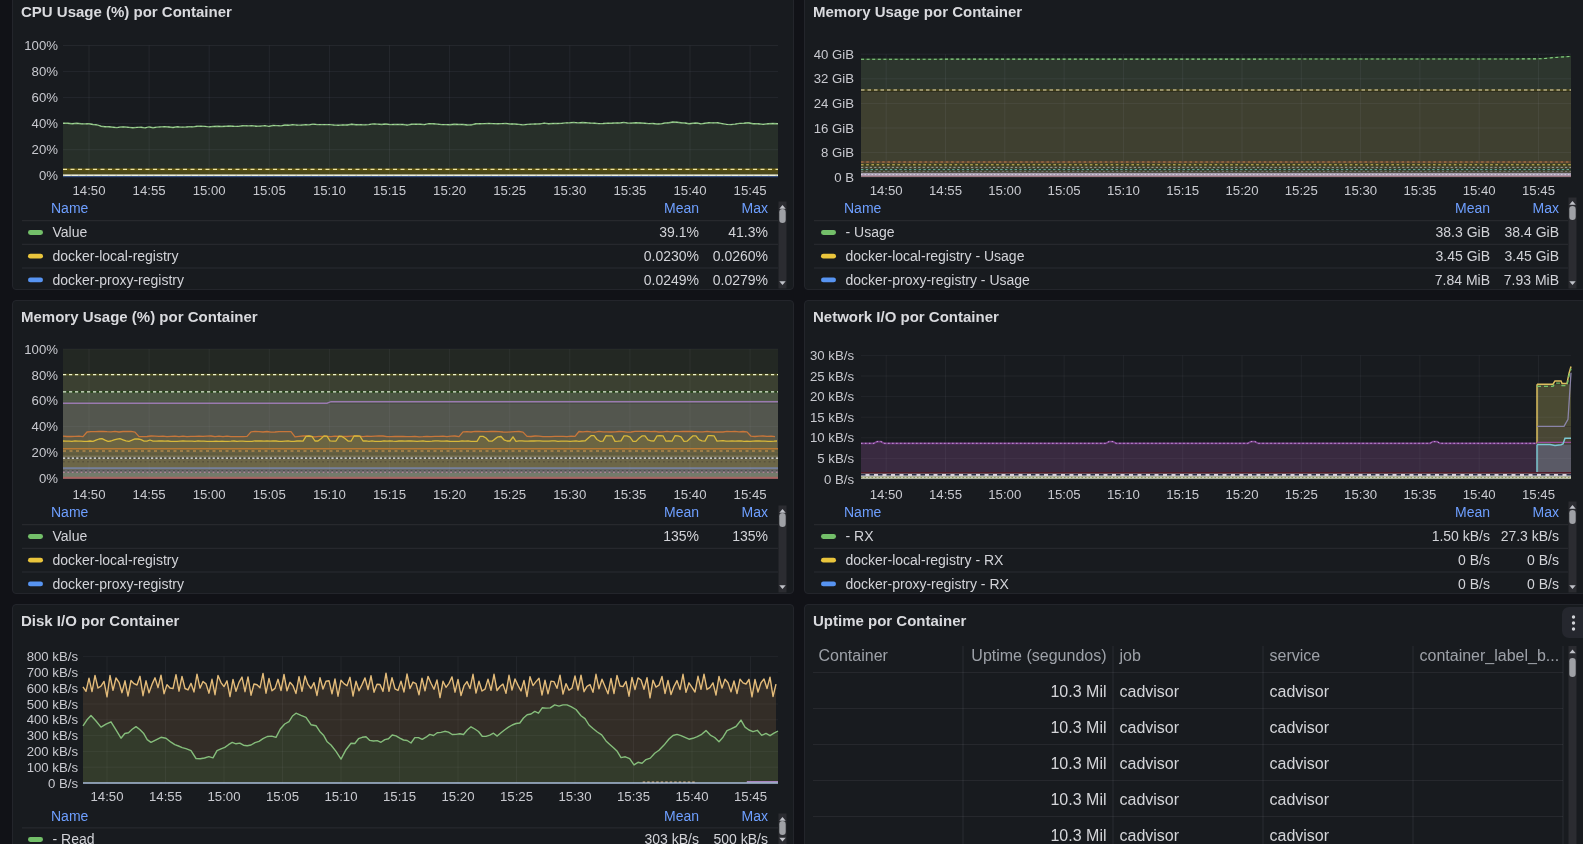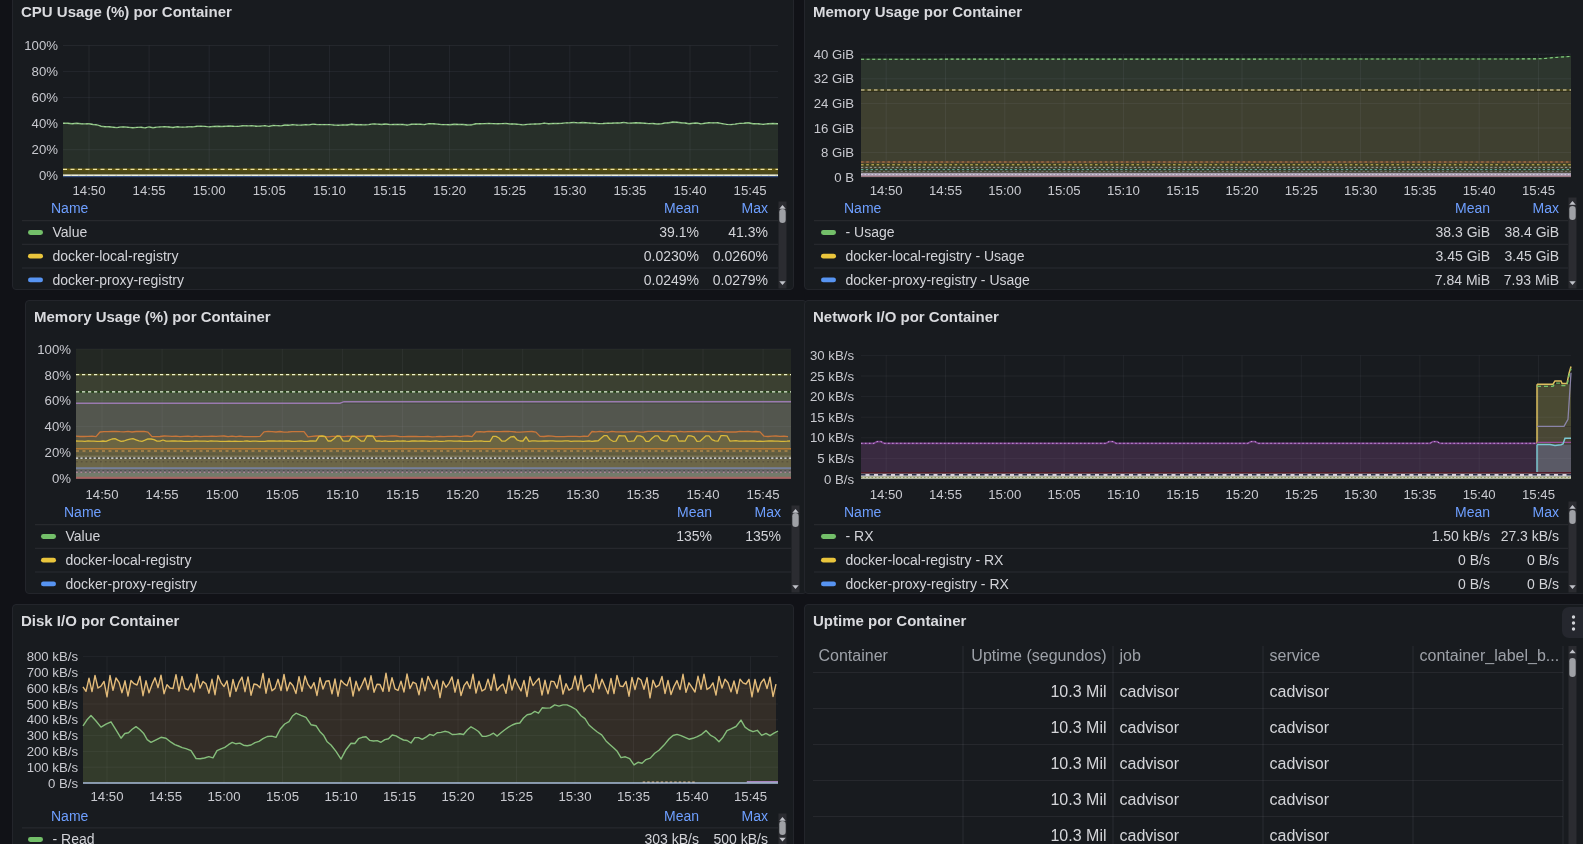--- a/index.html
+++ b/index.html
@@ -152,21 +152,21 @@
       <line x1="9" y1="271.0" x2="763" y2="271.0" stroke="rgba(204,204,220,0.10)" stroke-width="1"></line>
       <rect x="16" y="280.5" width="15" height="4.8" rx="2.4" fill="#5794f2"></rect>
       <text x="40.5" y="287.6" font-size="14" fill="#d2d3d8" text-anchor="start" font-weight="normal">docker-proxy-registry - Usage</text>
       <text x="685.0" y="287.6" font-size="14" fill="#d2d3d8" text-anchor="end" font-weight="normal">7.84 MiB</text>
       <text x="754.0" y="287.6" font-size="14" fill="#d2d3d8" text-anchor="end" font-weight="normal">7.93 MiB</text>
       <rect x="763.5" y="200.5" width="8" height="91.0" fill="#2b2c31"></rect>
       <path d="M764.3,207.7 L767.5,203.9 L770.7,207.7 Z" fill="#c0c2c8"></path>
       <path d="M764.3,284.3 L767.5,288.1 L770.7,284.3 Z" fill="#c0c2c8"></path>
       <rect x="764.3" y="209.0" width="6.4" height="14" rx="3.2" fill="#9fa1a6"></rect>
     </svg></div>
-<div class="panel" style="left:25px;top:300px;text-align:right;"><svg width="782" height="294" viewBox="0 0 782 294" font-family="Liberation Sans, sans-serif">
+<div class="panel" style="left:12px;top:300px;text-align:right;"><svg width="782" height="294" viewBox="0 0 782 294" font-family="Liberation Sans, sans-serif">
       <text x="8.0" y="21.4" font-size="15" fill="#d9dade" text-anchor="start" font-weight="600">Memory Usage (%) por Container</text>
       <rect x="50.0" y="48.1" width="715.0" height="25.5" fill="#232823"></rect>
       <rect x="50.0" y="73.6" width="715.0" height="17.3" fill="#3b4031"></rect>
       <rect x="50.0" y="90.9" width="715.0" height="11.3" fill="#4b5543"></rect>
       <rect x="50.0" y="102.2" width="715.0" height="74.8" fill="#53564e"></rect>
       <path d="M50.0,135.1 L54.0,135.5 L58.0,135.5 L62.0,135.3 L66.0,135.1 L70.0,135.6 L74.0,131.0 L78.0,130.7 L82.0,130.7 L86.0,130.5 L90.0,130.3 L94.0,130.6 L98.0,130.8 L102.0,130.4 L106.0,131.0 L110.0,130.5 L114.0,130.5 L118.0,130.4 L122.0,131.1 L126.0,135.6 L130.0,135.7 L134.0,135.5 L138.0,135.0 L142.0,135.2 L146.0,135.4 L150.0,135.1 L154.0,135.7 L158.0,135.3 L162.0,135.1 L166.0,135.6 L170.0,135.1 L174.0,135.7 L178.0,135.3 L182.0,135.4 L186.0,135.2 L190.0,135.4 L194.0,135.1 L198.0,135.0 L202.0,135.7 L206.0,135.2 L210.0,135.6 L214.0,135.1 L218.0,135.7 L222.0,135.7 L226.0,135.6 L230.0,135.6 L234.0,135.4 L238.0,130.9 L242.0,130.4 L246.0,130.7 L250.0,131.0 L254.0,130.5 L258.0,131.1 L262.0,131.0 L266.0,130.7 L270.0,130.6 L274.0,130.7 L278.0,130.6 L282.0,135.8 L286.0,135.3 L290.0,135.0 L294.0,135.0 L298.0,135.5 L302.0,135.8 L306.0,135.4 L310.0,135.4 L314.0,135.4 L318.0,135.6 L322.0,135.1 L326.0,135.5 L330.0,135.4 L334.0,135.5 L338.0,135.1 L342.0,135.1 L346.0,135.2 L350.0,135.7 L354.0,135.2 L358.0,135.4 L362.0,135.2 L366.0,135.0 L370.0,135.0 L374.0,135.6 L378.0,135.6 L382.0,135.3 L386.0,135.5 L390.0,135.5 L394.0,135.7 L398.0,135.7 L402.0,135.3 L406.0,135.8 L410.0,135.7 L414.0,135.4 L418.0,135.7 L422.0,135.4 L426.0,135.3 L430.0,135.2 L434.0,135.7 L438.0,135.1 L442.0,135.0 L446.0,135.6 L450.0,130.9 L454.0,130.7 L458.0,131.0 L462.0,130.4 L466.0,130.5 L470.0,130.6 L474.0,130.7 L478.0,130.5 L482.0,130.4 L486.0,130.6 L490.0,131.0 L494.0,131.1 L498.0,130.9 L502.0,130.7 L506.0,130.5 L510.0,131.1 L514.0,135.4 L518.0,135.5 L522.0,135.0 L526.0,135.1 L530.0,135.6 L534.0,135.6 L538.0,135.7 L542.0,135.4 L546.0,135.3 L550.0,135.4 L554.0,135.6 L558.0,135.2 L562.0,135.4 L566.0,130.5 L570.0,130.9 L574.0,130.3 L578.0,130.9 L582.0,131.1 L586.0,130.3 L590.0,130.8 L594.0,130.8 L598.0,131.0 L602.0,130.8 L606.0,130.5 L610.0,130.6 L614.0,131.1 L618.0,131.0 L622.0,130.4 L626.0,130.4 L630.0,130.4 L634.0,130.3 L638.0,130.7 L642.0,130.4 L646.0,131.0 L650.0,130.8 L654.0,130.4 L658.0,130.8 L662.0,130.6 L666.0,130.7 L670.0,130.5 L674.0,130.5 L678.0,130.5 L682.0,130.6 L686.0,130.9 L690.0,130.8 L694.0,130.4 L698.0,130.9 L702.0,131.0 L706.0,130.9 L710.0,131.0 L714.0,130.3 L718.0,130.7 L722.0,130.4 L726.0,130.9 L730.0,130.5 L734.0,130.9 L738.0,135.2 L742.0,135.5 L746.0,135.2 L750.0,135.0 L754.0,135.3 L758.0,135.2 L762.0,135.7 L762.0,177.0 L50.0,177.0 Z" fill="#5e5a46"></path>
       <path d="M50.0,140.0 L53.0,140.1 L56.0,140.2 L59.0,140.4 L62.0,139.9 L65.0,140.2 L68.0,140.1 L71.0,140.3 L74.0,140.4 L77.0,140.0 L80.0,140.3 L83.0,139.1 L86.0,138.0 L89.0,137.7 L92.0,139.2 L95.0,140.4 L98.0,140.0 L101.0,138.9 L104.0,138.2 L107.0,137.7 L110.0,138.8 L113.0,139.9 L116.0,140.3 L119.0,139.2 L122.0,137.9 L125.0,138.0 L128.0,138.7 L131.0,140.2 L134.0,140.1 L137.0,139.0 L140.0,140.1 L143.0,140.1 L146.0,140.0 L149.0,139.9 L152.0,140.1 L155.0,140.0 L158.0,140.3 L161.0,140.3 L164.0,140.3 L167.0,140.1 L170.0,140.0 L173.0,140.1 L176.0,140.1 L179.0,140.2 L182.0,140.4 L185.0,139.9 L188.0,140.1 L191.0,140.1 L194.0,140.3 L197.0,140.4 L200.0,140.3 L203.0,140.2 L206.0,140.3 L209.0,140.2 L212.0,140.3 L215.0,140.3 L218.0,140.2 L221.0,140.0 L224.0,140.4 L227.0,140.1 L230.0,140.2 L233.0,140.3 L236.0,140.4 L239.0,140.4 L242.0,139.8 L245.0,140.0 L248.0,140.0 L251.0,140.1 L254.0,139.9 L257.0,140.2 L260.0,139.9 L263.0,140.0 L266.0,140.4 L269.0,140.3 L272.0,140.1 L275.0,139.9 L278.0,140.4 L281.0,140.3 L284.0,140.0 L287.0,140.0 L290.0,140.2 L293.0,135.3 L296.0,135.0 L299.0,135.4 L302.0,140.0 L305.0,140.0 L308.0,137.8 L311.0,134.9 L314.0,135.2 L317.0,139.9 L320.0,140.2 L323.0,140.0 L326.0,135.1 L329.0,135.4 L332.0,137.6 L335.0,140.1 L338.0,140.2 L341.0,135.0 L344.0,134.9 L347.0,135.1 L350.0,140.0 L353.0,139.9 L356.0,140.4 L359.0,139.9 L362.0,140.3 L365.0,140.4 L368.0,140.3 L371.0,139.8 L374.0,140.1 L377.0,139.9 L380.0,140.2 L383.0,140.3 L386.0,140.0 L389.0,139.8 L392.0,140.2 L395.0,139.9 L398.0,140.0 L401.0,140.1 L404.0,140.4 L407.0,140.1 L410.0,139.9 L413.0,140.3 L416.0,140.3 L419.0,140.2 L422.0,139.9 L425.0,139.9 L428.0,140.1 L431.0,140.2 L434.0,140.0 L437.0,140.3 L440.0,140.3 L443.0,140.4 L446.0,140.4 L449.0,139.8 L452.0,140.2 L455.0,139.9 L458.0,140.4 L461.0,140.3 L464.0,140.3 L467.0,135.4 L470.0,135.4 L473.0,137.0 L476.0,140.2 L479.0,140.2 L482.0,137.9 L485.0,135.8 L488.0,135.5 L491.0,138.8 L494.0,140.0 L497.0,140.0 L500.0,135.8 L503.0,140.4 L506.0,139.9 L509.0,139.9 L512.0,140.1 L515.0,140.2 L518.0,139.9 L521.0,140.0 L524.0,139.9 L527.0,139.9 L530.0,140.1 L533.0,140.2 L536.0,140.2 L539.0,139.9 L542.0,139.9 L545.0,140.4 L548.0,140.2 L551.0,140.1 L554.0,140.2 L557.0,140.3 L560.0,140.1 L563.0,139.9 L566.0,140.3 L569.0,140.0 L572.0,139.9 L575.0,137.3 L578.0,134.7 L581.0,134.7 L584.0,138.5 L587.0,140.3 L590.0,140.1 L593.0,134.6 L596.0,134.8 L599.0,134.8 L602.0,140.4 L605.0,140.2 L608.0,139.8 L611.0,134.8 L614.0,134.9 L617.0,136.1 L620.0,140.4 L623.0,140.4 L626.0,137.3 L629.0,134.9 L632.0,134.9 L635.0,138.9 L638.0,139.8 L641.0,140.0 L644.0,134.9 L647.0,134.7 L650.0,134.8 L653.0,140.2 L656.0,139.9 L659.0,140.2 L662.0,134.7 L665.0,134.9 L668.0,135.9 L671.0,140.4 L674.0,140.2 L677.0,137.5 L680.0,134.8 L683.0,134.9 L686.0,138.6 L689.0,139.9 L692.0,140.1 L695.0,134.6 L698.0,134.7 L701.0,134.8 L704.0,140.1 L707.0,139.9 L710.0,139.7 L713.0,140.1 L716.0,140.2 L719.0,139.9 L722.0,140.2 L725.0,140.0 L728.0,139.9 L731.0,140.4 L734.0,140.1 L737.0,140.4 L740.0,140.1 L743.0,139.9 L746.0,140.0 L749.0,140.1 L752.0,140.2 L755.0,140.3 L758.0,140.3 L761.0,140.2 L764.0,140.0 L764.0,177.0 L50.0,177.0 Z" fill="#6b6542"></path>
       <rect x="50.0" y="147.8" width="715.0" height="6.8" fill="#615c3e"></rect>
       <rect x="50.0" y="154.6" width="715.0" height="1.4" fill="#787254"></rect>
       <rect x="50.0" y="156.2" width="715.0" height="1.8" fill="#4a4a40"></rect>

